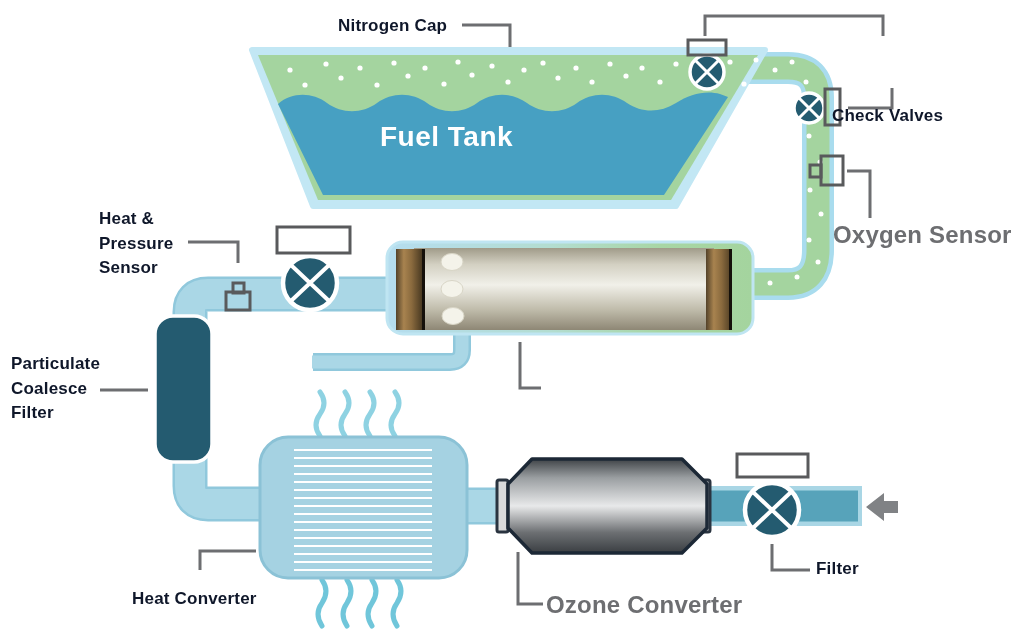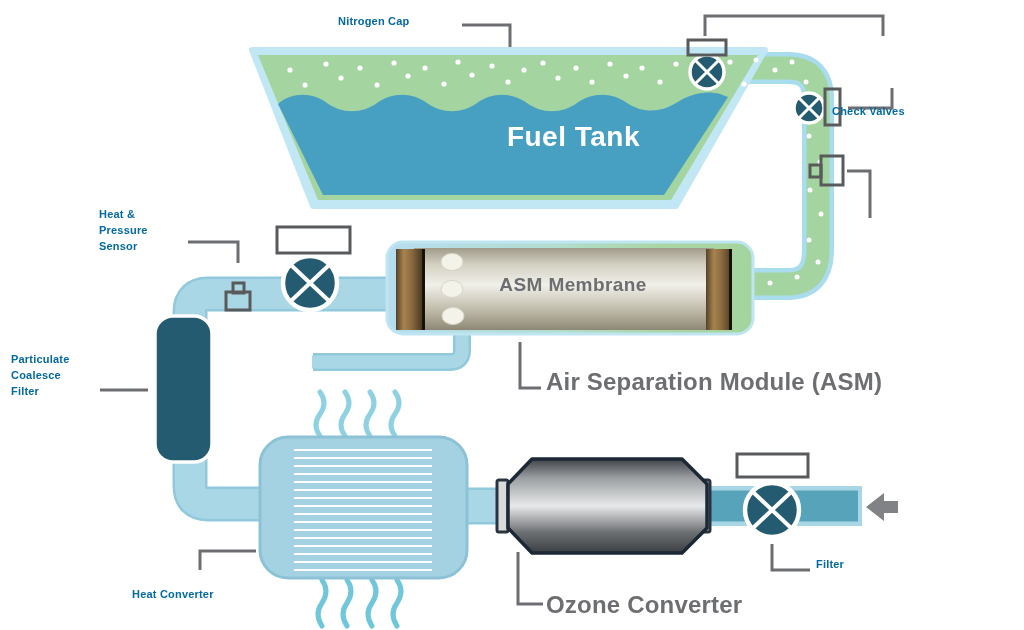--- a/index.html
+++ b/index.html
@@ -1,20 +1,20 @@
 <!DOCTYPE html>
 <html><head>
 <meta charset="utf-8">
 <style>
   html,body{margin:0;padding:0;background:#fff;width:1024px;height:630px;overflow:hidden;}
   .diagram{position:relative;width:1024px;height:630px;background:#ffffff;font-family:"Liberation Sans",sans-serif;}
   .diagram svg{position:absolute;left:0;top:0;}
-  .lbl{position:absolute;color:#0369a1;font-weight:700;font-size:11px;line-height:1.45;letter-spacing:.2px;white-space:pre-line;}
+  .lbl{position:absolute;color:#0f172a;font-weight:700;font-size:17px;line-height:1.45;letter-spacing:.2px;white-space:pre-line;}
   .lbl-lg{position:absolute;color:#6d6e71;font-weight:700;font-size:24px;letter-spacing:.2px;white-space:nowrap;}
-  .lbl-tank{position:absolute;left:380px;top:121px;width:260px;text-align:right;color:#ffffff;font-weight:700;font-size:28px;letter-spacing:.5px;}
+  .lbl-tank{position:absolute;left:380px;top:121px;width:260px;text-align:left;color:#ffffff;font-weight:700;font-size:28px;letter-spacing:.5px;}
   .lbl-membrane{position:absolute;left:478px;top:274px;width:190px;text-align:center;color:#6d6e71;font-weight:700;font-size:19px;letter-spacing:.4px;}
 </style>
 </head>
 <body>
 
 <div class="diagram">
 <svg width="1024" height="630" viewBox="0 0 1024 630">
   <defs>
     <linearGradient id="metalGrad" x1="0" y1="0" x2="0" y2="1">
       <stop offset="0" stop-color="#3f4347"></stop>
@@ -211,22 +211,21 @@
     <path d="M 518 552 V 604 H 543"></path>
     <path d="M 772 544 V 570 H 810"></path>
   </g>
 
   <path fill="#808285" d="M 866 507 L 884 493 L 884 501 H 898 V 513 H 884 V 521 Z"></path>
 </svg>
 
 <div class="lbl-tank">Fuel Tank</div>
 <div class="lbl" style="left:338px;top:14px;">Nitrogen Cap</div>
 <div class="lbl" style="left:832px;top:56px;margin-top:48px;">Check Valves</div>
-<div class="lbl-membrane">ASM Membrane</div>
-<div class="lbl-lg" style="left:546px;top:368px;">Air Separation Module (ASM)</div>
+<div class="lbl-lg" style="left:833px;top:221px;">Oxygen Sensor</div>
 <div class="lbl" style="left:99px;top:207px;">Heat &amp;
 Pressure
 Sensor</div>
 <div class="lbl" style="left:11px;top:352px;">Particulate
 Coalesce
 Filter</div>
 <div class="lbl" style="left:132px;top:587px;">Heat Converter</div>
 <div class="lbl-lg" style="left:546px;top:591px;">Ozone Converter</div>
 <div class="lbl" style="left:816px;top:557px;">Filter</div>
 </div>

